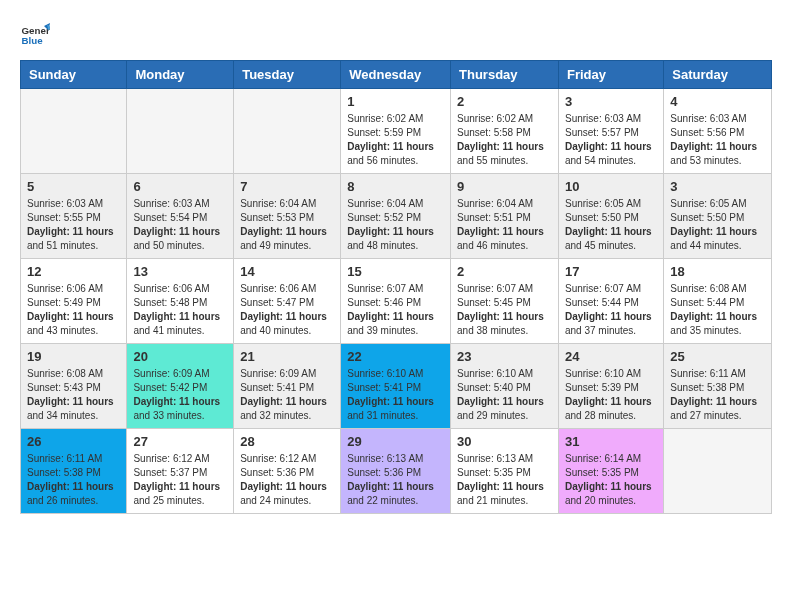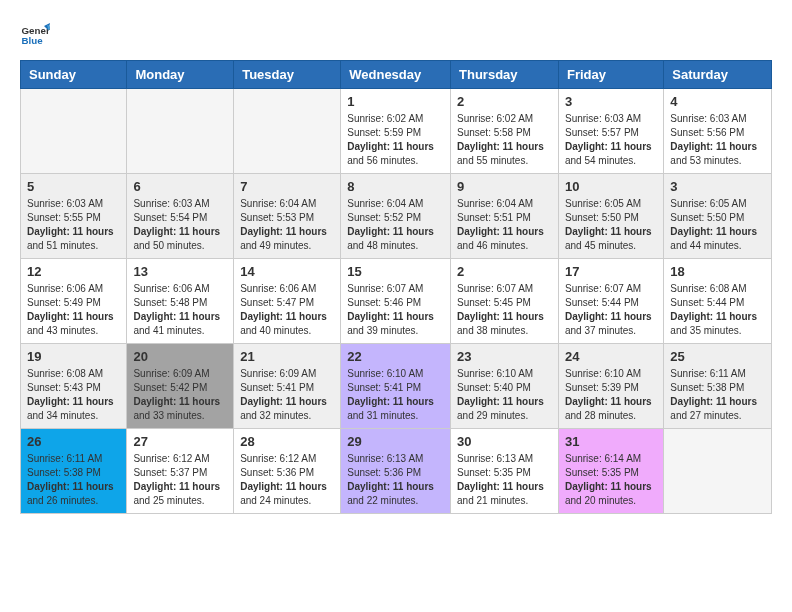--- a/index.html
+++ b/index.html
@@ -200,29 +200,29 @@
         <td style="background: rgb(255, 255, 255);">
           <span class="day-number">18</span>
           <div class="day-info">Sunrise: 6:08 AM<br>Sunset: 5:44 PM<br><span style="font-weight:bold;">Daylight: 11 hours</span><br>and 35 minutes.</div>
         </td>
       </tr>
       <tr>
         <td style="background: rgb(239, 239, 239);">
           <span class="day-number">19</span>
           <div class="day-info">Sunrise: 6:08 AM<br>Sunset: 5:43 PM<br><span style="font-weight:bold;">Daylight: 11 hours</span><br>and 34 minutes.</div>
         </td>
-        <td style="background: #a3a3a3;">
+        <td style="background: #5eead4;">
           <span class="day-number">20</span>
           <div class="day-info">Sunrise: 6:09 AM<br>Sunset: 5:42 PM<br><span style="font-weight:bold;">Daylight: 11 hours</span><br>and 33 minutes.</div>
         </td>
         <td style="background: rgb(239, 239, 239);">
           <span class="day-number">21</span>
           <div class="day-info">Sunrise: 6:09 AM<br>Sunset: 5:41 PM<br><span style="font-weight:bold;">Daylight: 11 hours</span><br>and 32 minutes.</div>
         </td>
-        <td style="background: #c4b5fd;">
+        <td style="background: #0ea5e9;">
           <span class="day-number">22</span>
           <div class="day-info">Sunrise: 6:10 AM<br>Sunset: 5:41 PM<br><span style="font-weight:bold;">Daylight: 11 hours</span><br>and 31 minutes.</div>
         </td>
         <td style="background: rgb(239, 239, 239);">
           <span class="day-number">23</span>
           <div class="day-info">Sunrise: 6:10 AM<br>Sunset: 5:40 PM<br><span style="font-weight:bold;">Daylight: 11 hours</span><br>and 29 minutes.</div>
         </td>
         <td style="background: rgb(239, 239, 239);">
           <span class="day-number">24</span>
           <div class="day-info">Sunrise: 6:10 AM<br>Sunset: 5:39 PM<br><span style="font-weight:bold;">Daylight: 11 hours</span><br>and 28 minutes.</div>

